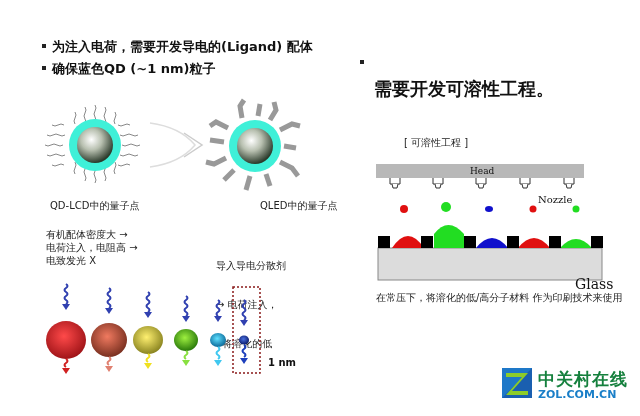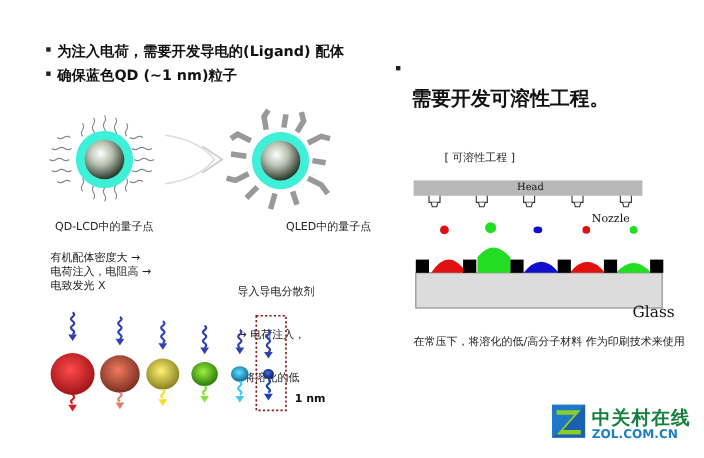--- a/index.html
+++ b/index.html
@@ -218,21 +218,21 @@
     <rect x="88" y="72" width="12" height="12"></rect>
     <rect x="131" y="72" width="12" height="12"></rect>
     <rect x="173" y="72" width="12" height="12"></rect>
     <rect x="215" y="72" width="12" height="12"></rect>
   </g>
 </svg>
 <div class="abs" style="left:470px; top:166px; font-family:'DejaVu Serif', serif; font-size:9px;">Head</div>
 <div class="abs" style="left:538px; top:194px; font-family:'DejaVu Serif', serif; font-size:10px;">Nozzle</div>
 <div class="abs" style="left:556px; top:276px; font-family:'DejaVu Serif', serif; font-size:14px;margin-left:19px;">Glass</div>
 
-<div class="abs caption" style="left:376px; top:291px;margin-top:13px;">在常压下，将溶化的低/高分子材料 作为印刷技术来使用</div>
+<div class="abs caption" style="left:376px; top:291px;">在常压下，将溶化的低/高分子材料 作为印刷技术来使用</div>
 
 <svg style="left:502px; top:368px;" width="30" height="30" viewBox="0 0 30 30">
   <rect x="0" y="0" width="30" height="30" fill="#1a5fb0"></rect>
   <path d="M0 0 L30 0 L0 30 Z" fill="#1e78c8"></path>
   <path d="M4 5 L26 5 L10 23 L26 23 L26 27 L4 27 L20 9 L4 9 Z" fill="#8ccc2a"></path>
 </svg>
 <div class="abs logo-cn" style="left:538px; top:368px;">中关村在线</div>
 <div class="abs logo-en" style="left:538px; top:388px;">ZOL.COM.CN</div>
 
 </body></html>

